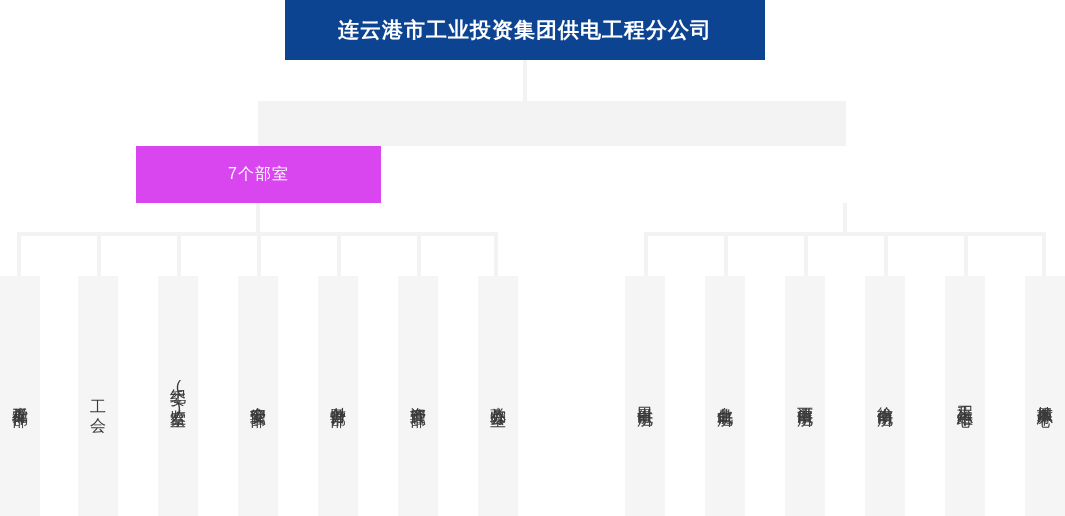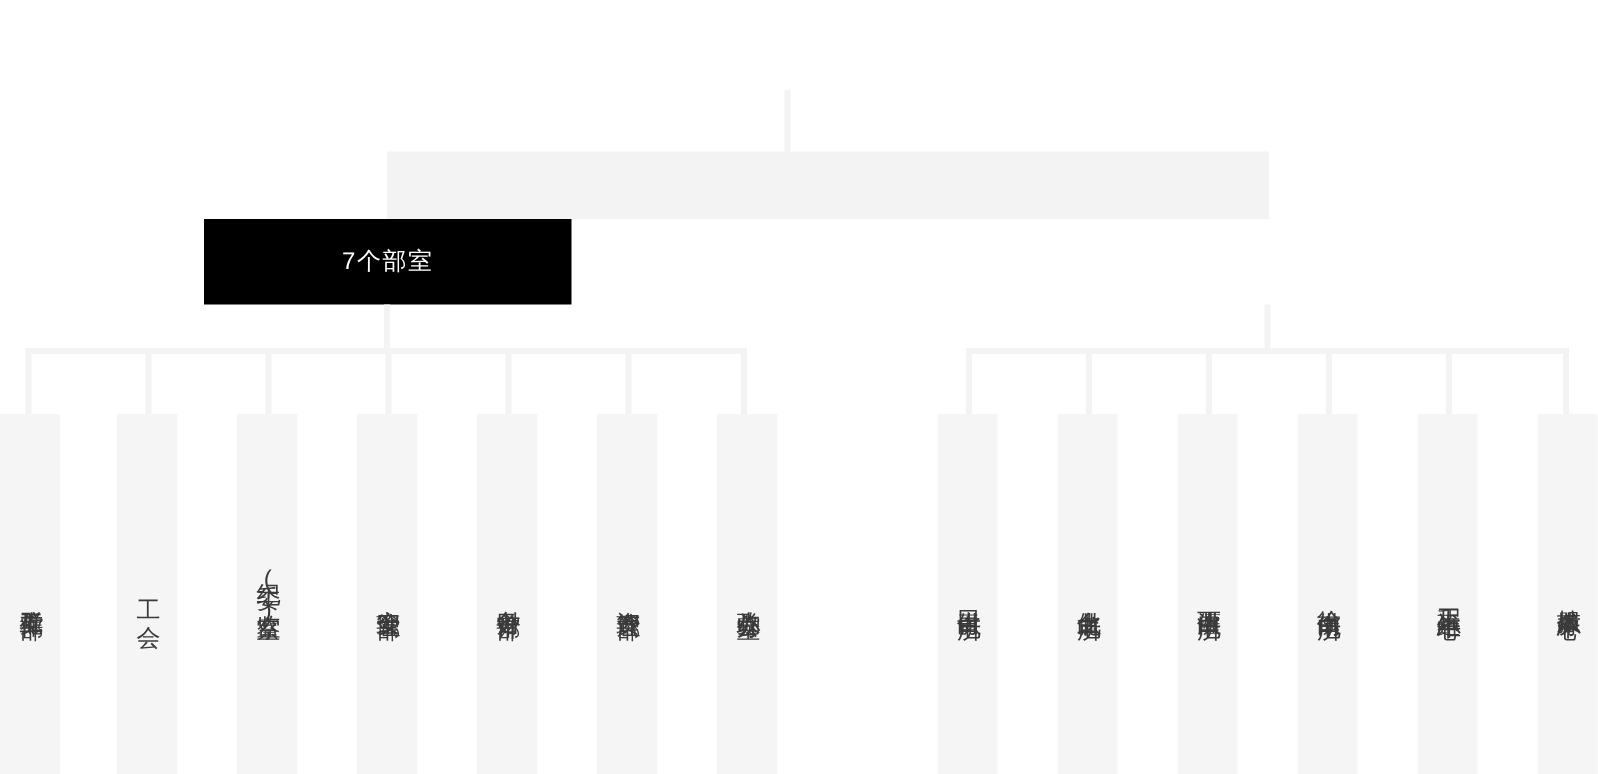--- a/index.html
+++ b/index.html
@@ -57,21 +57,21 @@
     width: 588px;
     height: 45px;
   }
 
   
   .group-box {
     position: absolute;
     top: 146px;
     width: 245px;
     height: 57px;
-    background: #000000;
+    background: #d946ef;
     color: #ffffff;
     display: flex;
     align-items: center;
     justify-content: center;
     font-size: 16px;
     letter-spacing: 1px;
     box-sizing: border-box;
   }
   .group-box.left  { left: 136px; }
   .group-box.right { left: 723px; }
@@ -125,20 +125,21 @@
     letter-spacing: 1px;
     white-space: pre;
     text-align: center;
   }
 </style>
 </head>
 <body>
 
 <div id="chart-root">
 
+  <div class="root-box">连云港市工业投资集团供电工程分公司</div>
 
   <div class="conn trunk-v"></div>
   <div class="conn band"></div>
 
   <div class="group-box left">7个部室</div>
 
   <div class="drop-v left"></div>
   <div class="drop-v right"></div>
   <div class="rail left"></div>
   <div class="rail right"></div>

